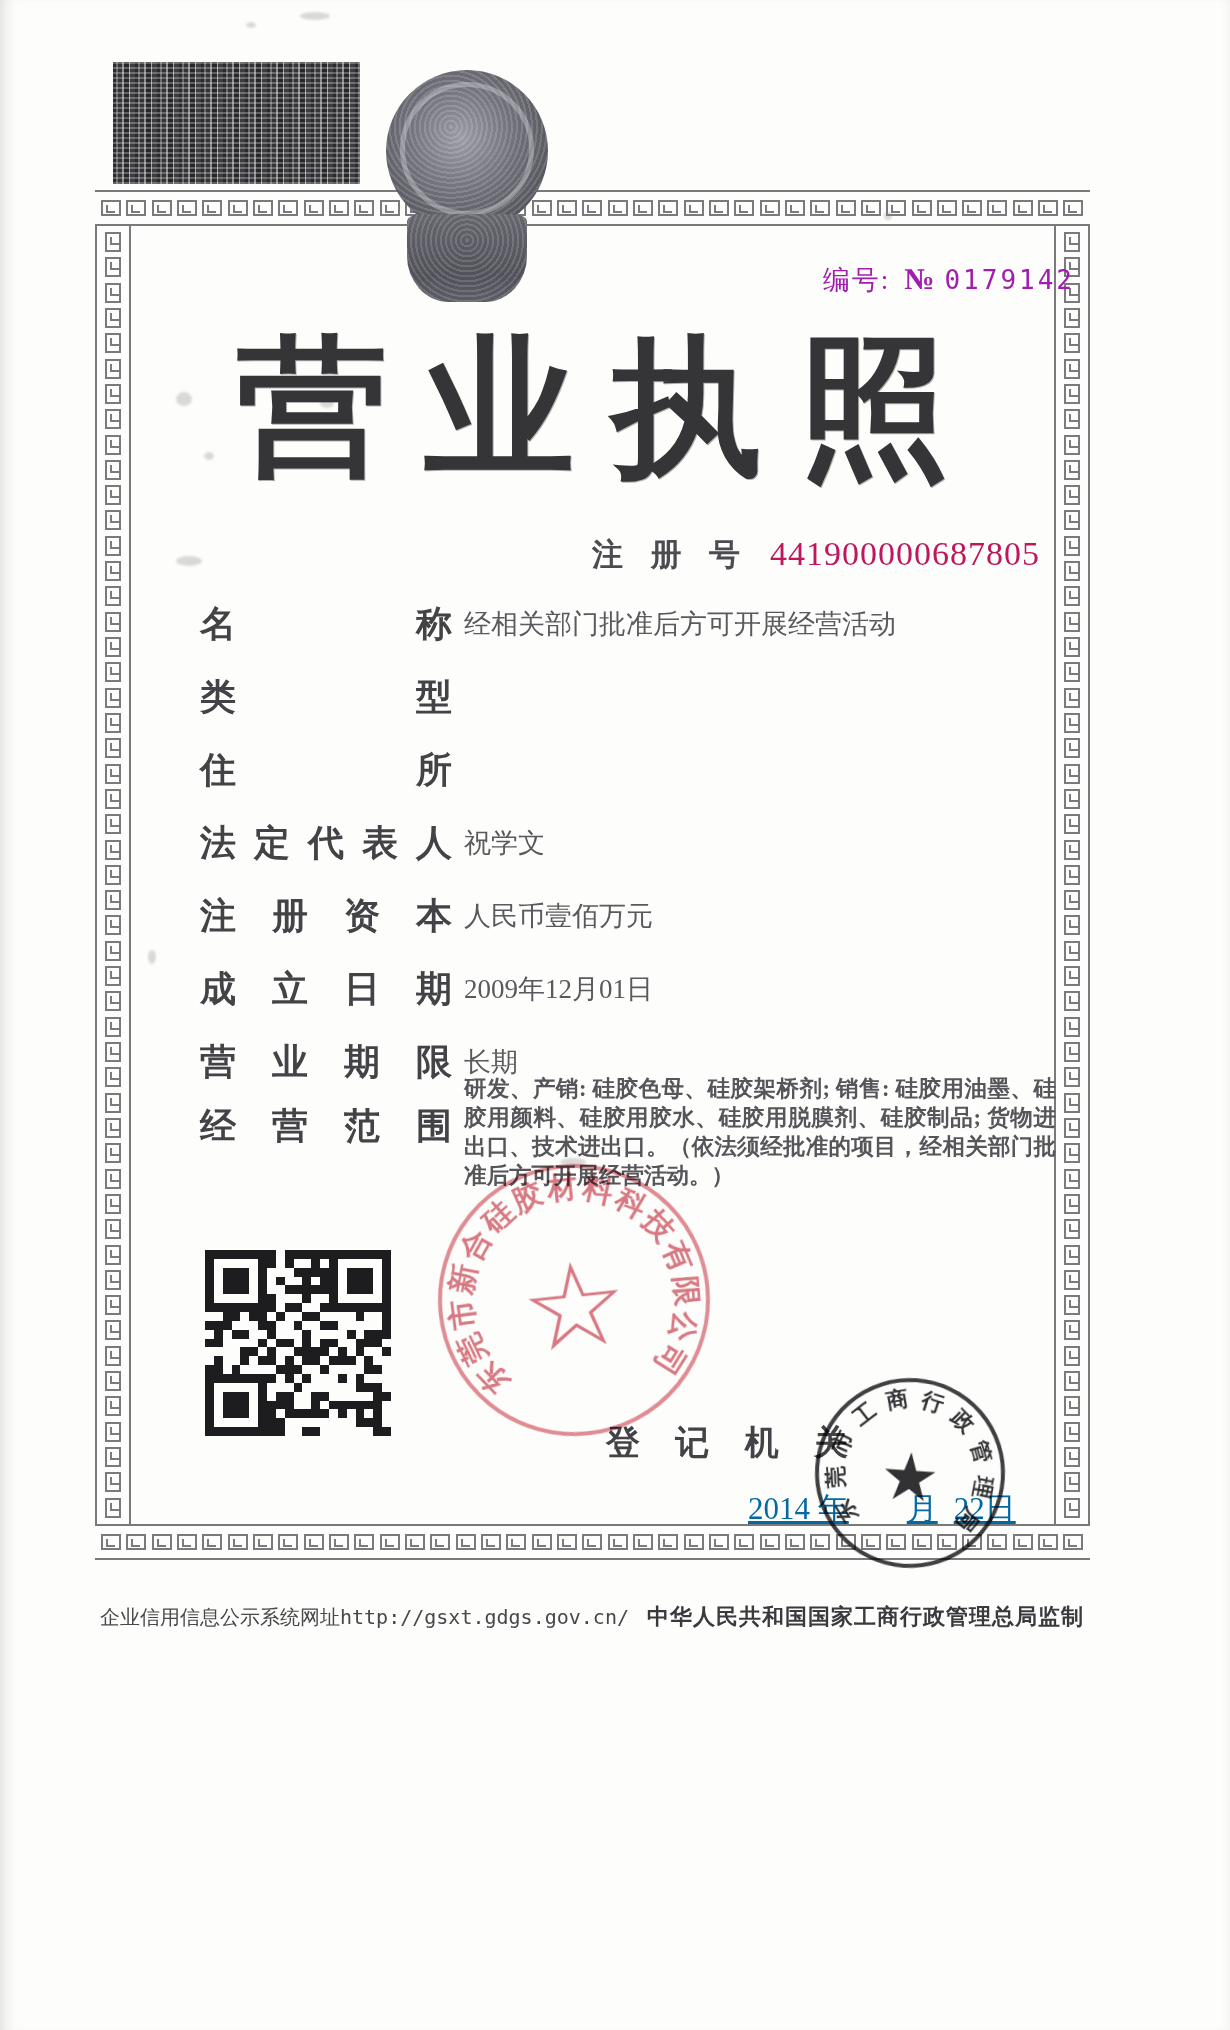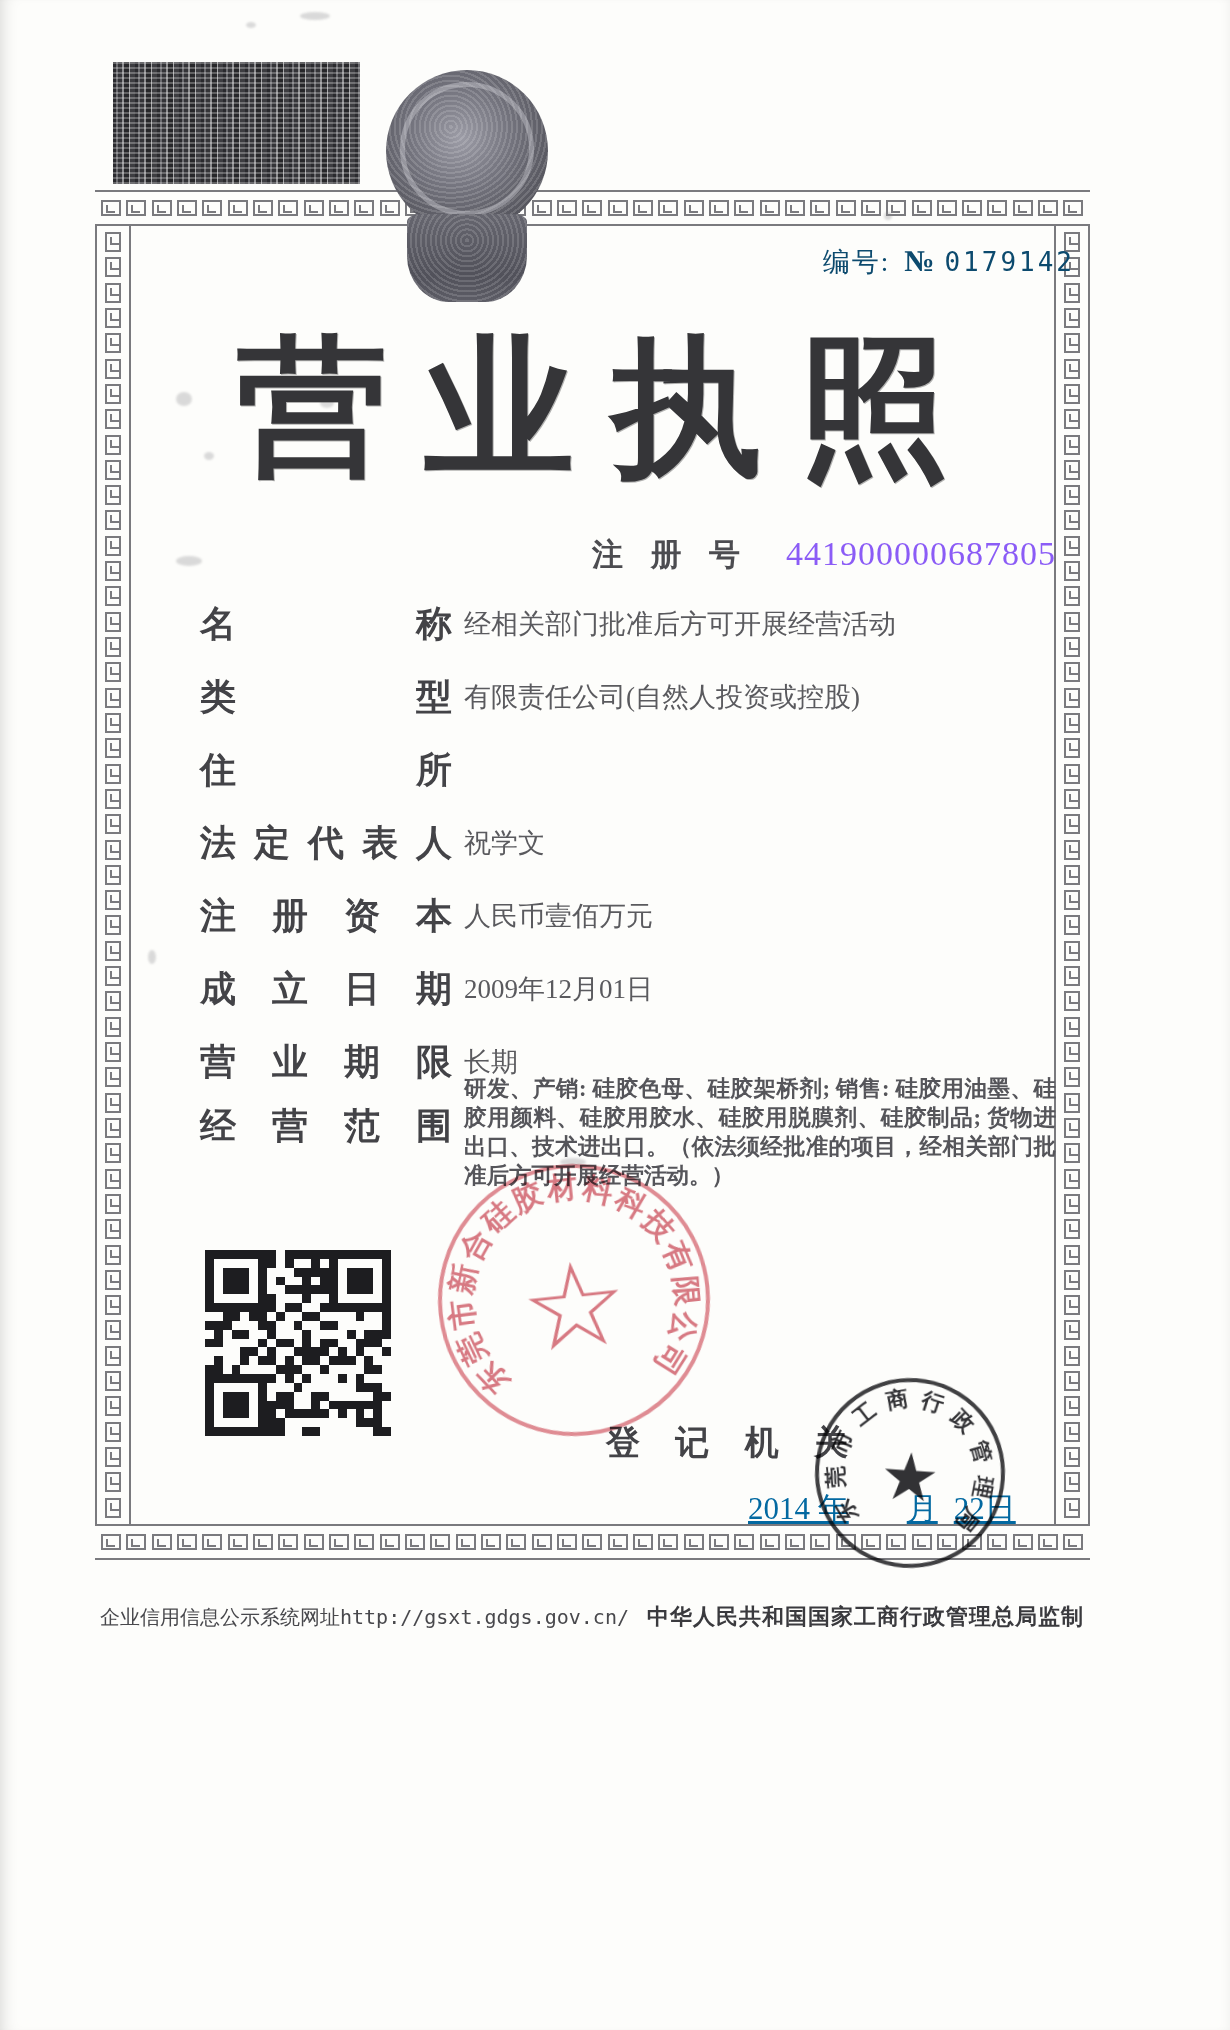--- a/index.html
+++ b/index.html
@@ -49,35 +49,35 @@
   .m-top    { left:95px;  top:190px;  width:995px; height:36px; }
   .m-bottom { left:95px;  top:1524px; width:995px; height:36px; }
   .m-left   { left:95px;  top:226px;  width:36px;  height:1298px; }
   .m-right  { left:1054px;top:226px;  width:36px;  height:1298px; }
   .mu { width:20px; height:16px; border:2px solid #7a7a7e; position:relative; flex:none; }
   .meander-v .mu { width:16px; height:20px; }
   .mu::after { content:""; position:absolute; top:3px; left:3px; width:7px; height:6px;
     border:2px solid #7a7a7e; border-top:none; border-right:none; }
 
   
-  .serial { position:absolute; top:244px; right:155px; font-size:27px; color:#0c4a6e;
+  .serial { position:absolute; top:262px; right:155px; font-size:27px; color:#a21caf;
     letter-spacing:2px; white-space:nowrap; z-index:4; }
   .serial .no-mark { font-weight:bold; font-size:30px; padding:0 8px 0 14px; }
   .serial .digits { font-family:"DejaVu Sans Mono", monospace; font-size:26px; letter-spacing:3px; }
 
   
   .title { position:absolute; left:237px; top:318px; width:712px; height:178px;
     font-family:"DejaVu Sans", sans-serif; font-weight:900; font-size:150px; line-height:178px;
     color:#313134; z-index:4; text-shadow: 1px 1px 0 rgba(60,60,60,.4); filter: blur(.4px) contrast(.95); }
   .split { display:flex; justify-content:space-between; }
 
   
   .regno { position:absolute; left:592px; top:534px; display:flex; align-items:baseline; z-index:4; }
   .regno .rlabel { width:148px; font-size:31px; color:#4c4c50; font-weight:600; }
-  .regno .rvalue { margin-left:46px; font-size:34px; color:#8b5cf6; letter-spacing:1px;
+  .regno .rvalue { margin-left:30px; font-size:34px; color:#be185d; letter-spacing:1px;
     font-family:"Liberation Serif", serif; }
 
   
   .fields { position:absolute; left:200px; top:600px; width:856px; z-index:4; }
   .frow { display:flex; align-items:flex-start; height:48px; margin-bottom:25px; }
   .flabel { width:252px; flex:none; font-size:36px; line-height:48px; font-weight:600;
     color:#434347; filter: blur(.25px); }
   .fvalue { margin-left:12px; font-size:27px; line-height:48px; color:#5a5a5e; white-space:nowrap; }
   .frow-scope { height:auto; margin-top:-37px; }
   .frow-scope .flabel { padding-top:30px; line-height:44px; }
@@ -354,21 +354,20 @@
           <span>名</span>
           <span>称</span>
         </div>
       <div class="fvalue">经相关部门批准后方可开展经营活动</div>
     </div>
     <div class="frow">
       <div class="flabel split">
           <span>类</span>
           <span>型</span>
         </div>
-      <div class="fvalue">有限责任公司(自然人投资或控股)</div>
     </div>
     <div class="frow">
       <div class="flabel split">
           <span>住</span>
           <span>所</span>
         </div>
     </div>
     <div class="frow">
       <div class="flabel split">
           <span>法</span>

